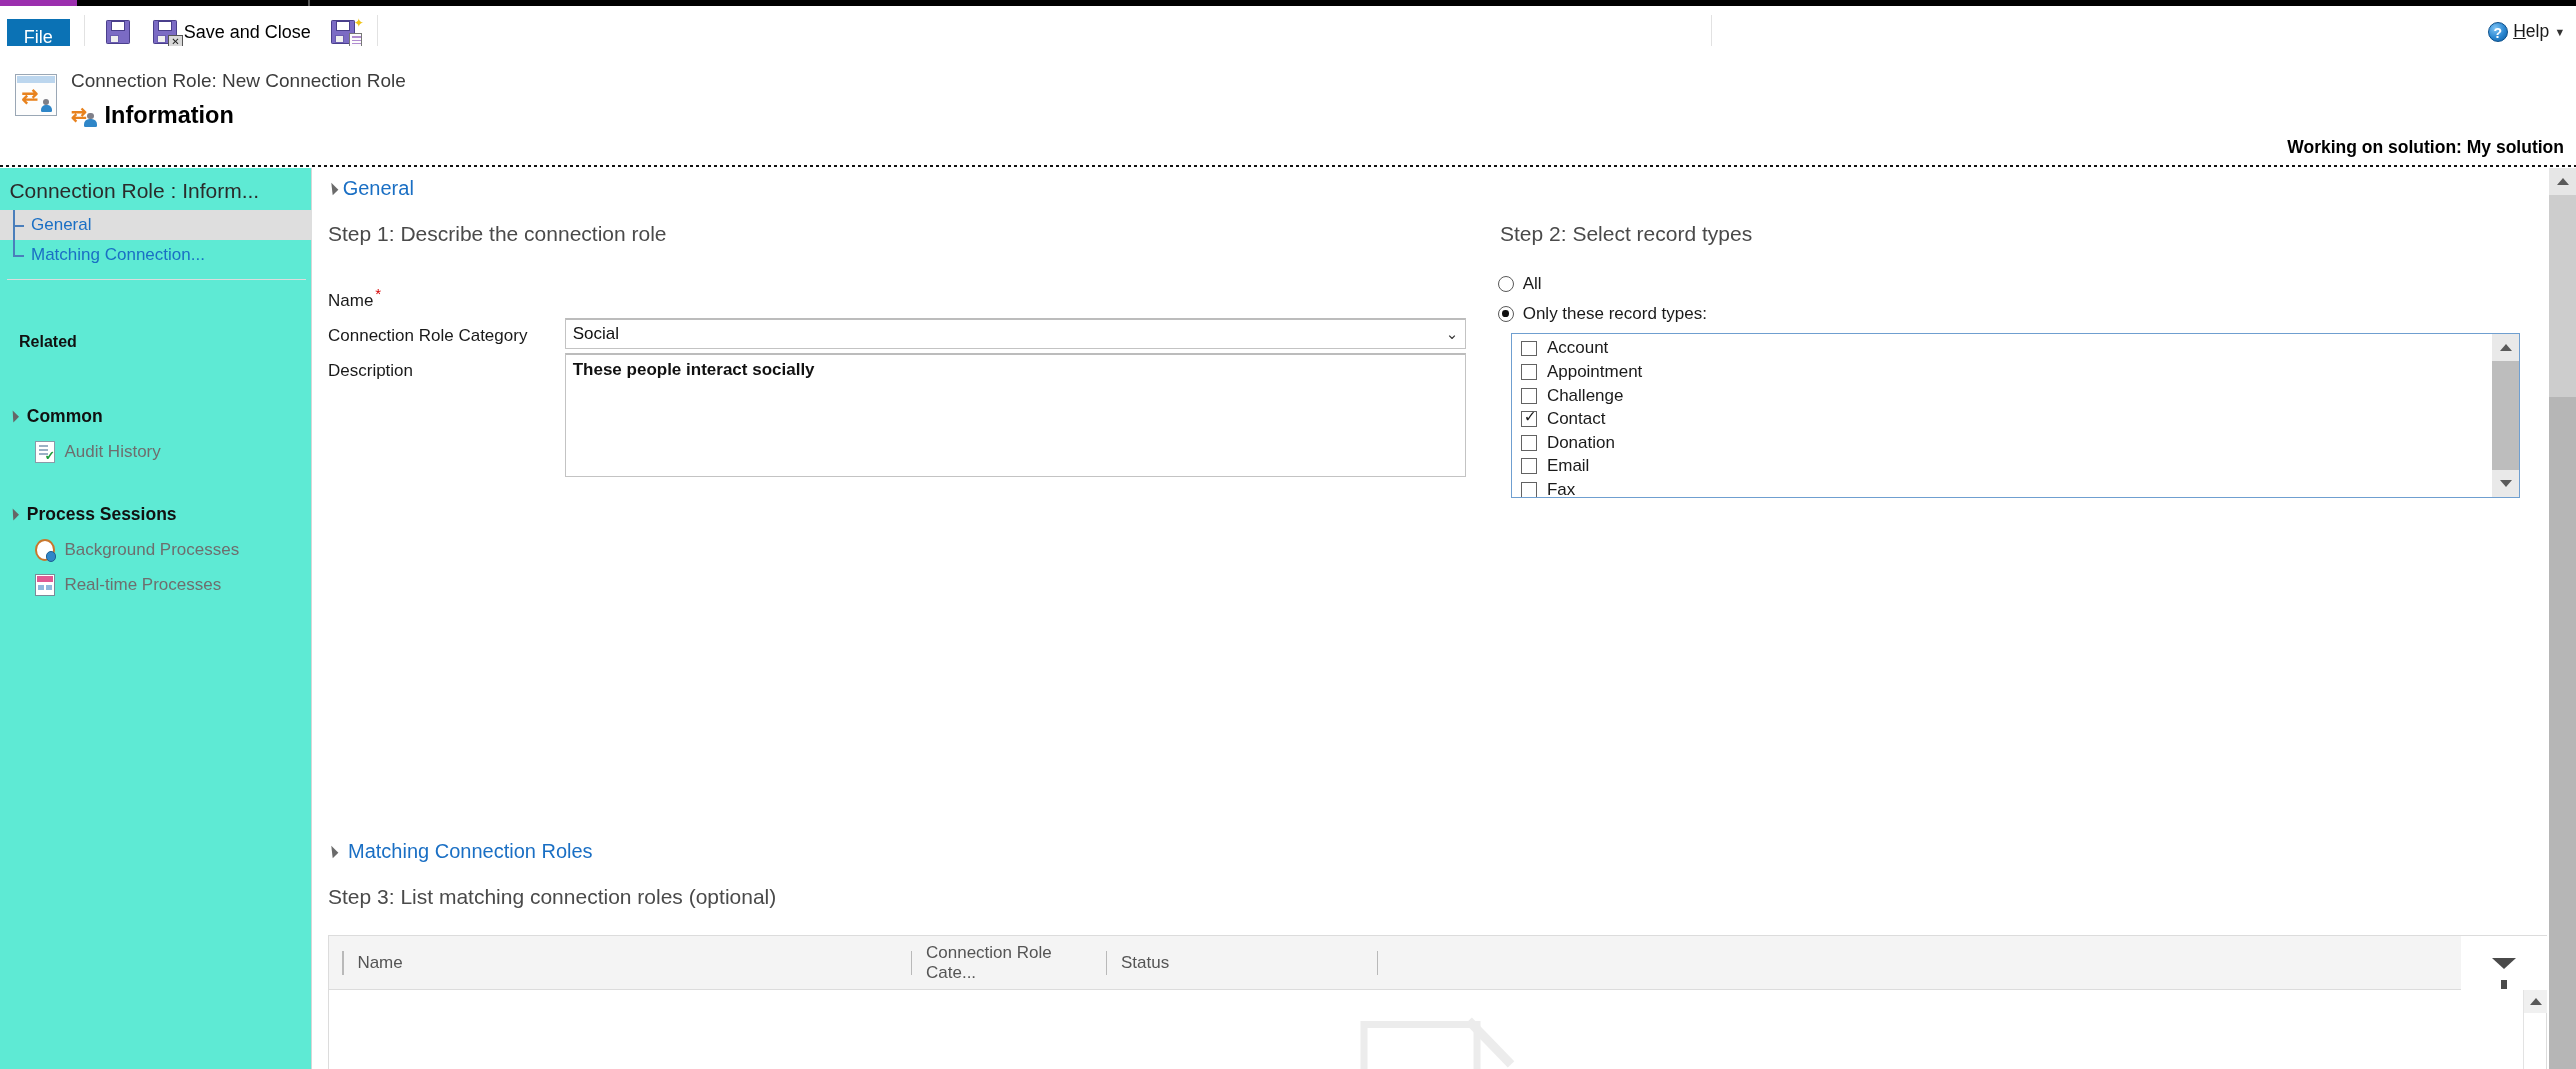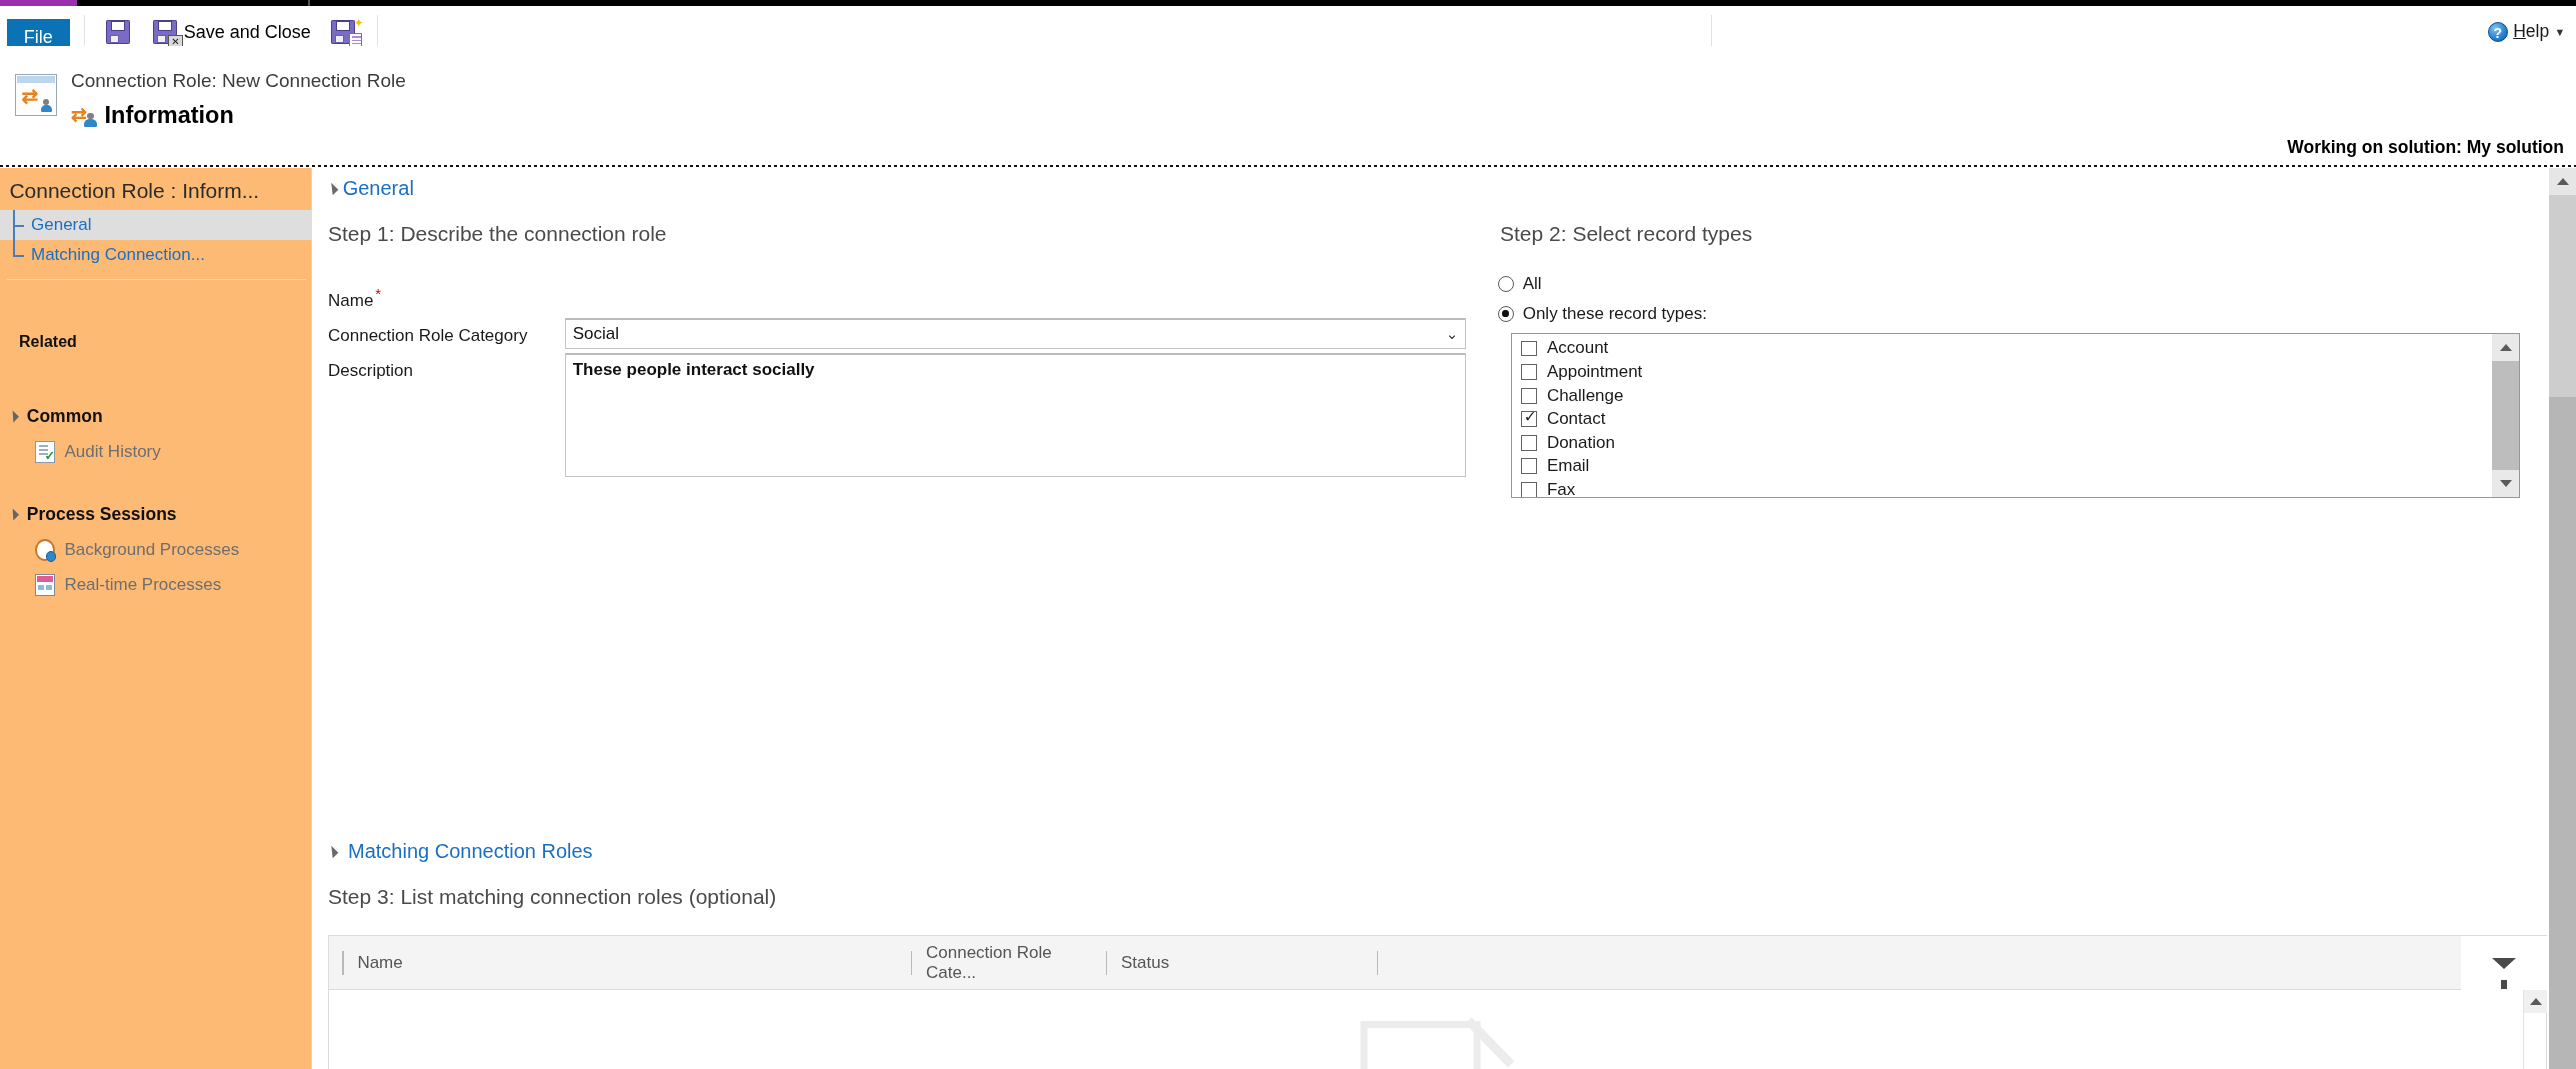--- a/index.html
+++ b/index.html
@@ -88,21 +88,21 @@
   .fh-solution { position:absolute; right:12px; top:91px; font-size:17.5px; font-weight:bold; color:#000; white-space:nowrap; }
 
   .dotted-sep {
     position:absolute; left:0; top:165px; width:2576px; height:2px;
     background-image: repeating-linear-gradient(to right, #111 0 2.7px, transparent 2.7px 6px);
   }
 
   
   .leftnav {
     position:absolute; left:0; top:168px; width:312px; height:901px;
-    background:#fdba74; border-right:0.7px solid #d6d6d6;
+    background:#5eead4; border-right:0.7px solid #d6d6d6;
   }
   .ln-title { position:absolute; left:9.4px; top:10.8px; font-size:21px; color:#2b2b2b; white-space:nowrap; }
   .ln-item {
     position:absolute; left:0; width:312px; height:30px;
     display:flex; align-items:center; cursor:default;
   }
   .ln-item.selected { background:#dedede; }
   .ln-tree { position:relative; width:31px; height:30px; flex:0 0 31px; }
   .ln-tree .v { position:absolute; left:13.4px; top:0; width:2px; height:30px; background:#4a7ebb; }
   .ln-tree .v.half { height:16px; }

